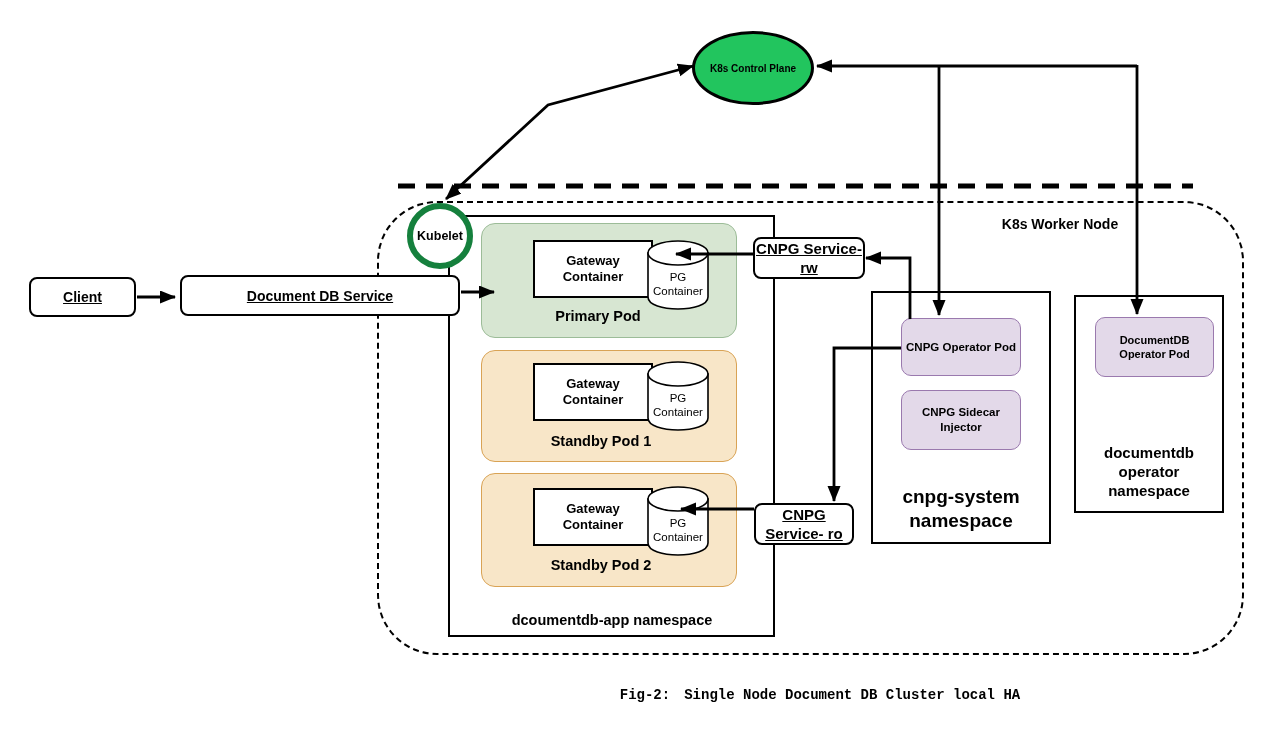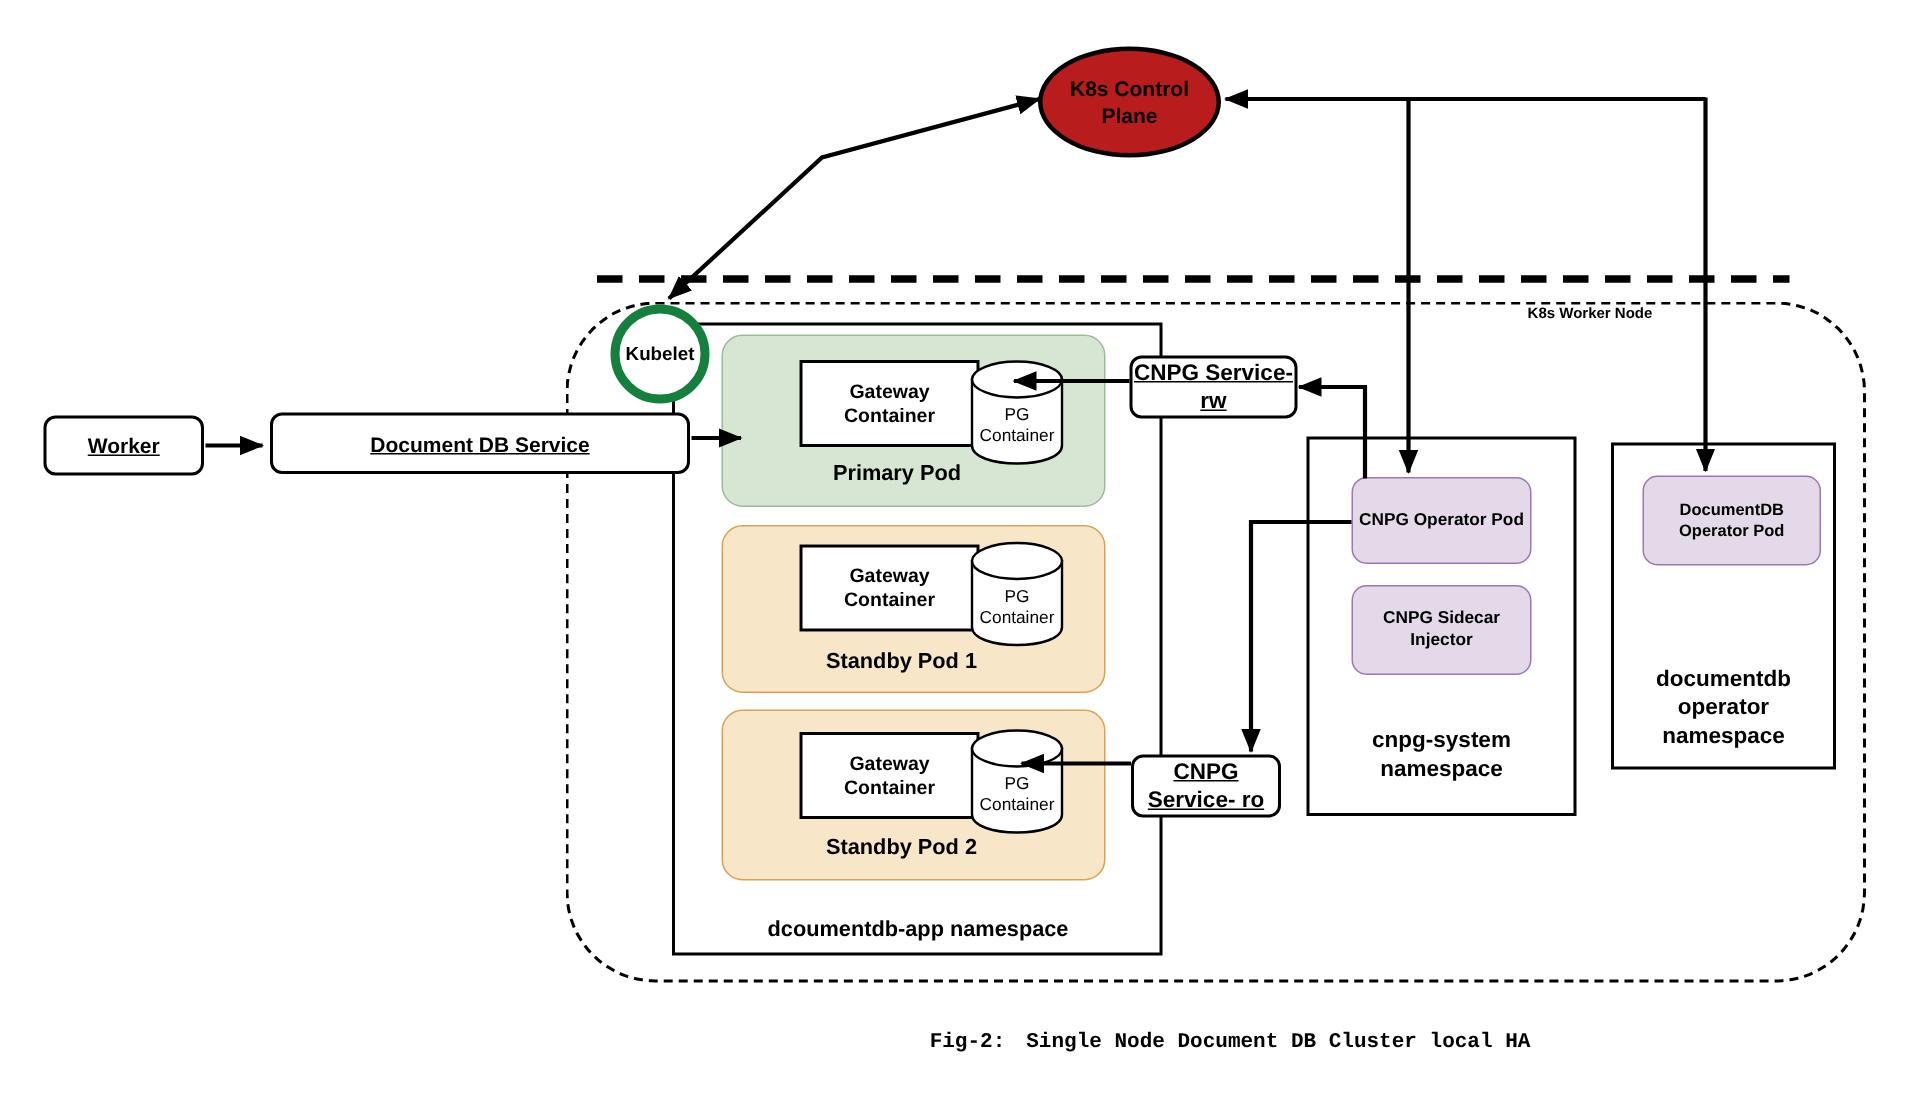--- a/index.html
+++ b/index.html
@@ -6,30 +6,30 @@
   .frame{
     position:relative; width:1278px; height:732px; background:#ffffff;
     font-family:"Liberation Sans", sans-serif; color:#000; overflow:hidden;
   }
   .abs{position:absolute; box-sizing:border-box;}
   .lbl{display:flex; align-items:center; justify-content:center; text-align:center; font-weight:bold;}
 
   
   .worker-rect{left:377px; top:201px; width:867px; height:454px;
     border:2px dashed #000; border-radius:60px; z-index:0;}
-  .worker-label{left:960px; top:204px; width:200px; font-size:10px; z-index:2;}
+  .worker-label{left:960px; top:216px; width:200px; font-size:14px; z-index:2;}
 
   
   .ns-box{background:#fff; border:2px solid #000; z-index:1;}
   .app-ns{left:448px; top:215px; width:327px; height:422px;}
   .cnpg-ns{left:871px; top:291px; width:180px; height:253px; border-width:2.5px;}
   .ddb-ns{left:1074px; top:295px; width:150px; height:218px; border-width:2.5px;}
   .ns-label{font-size:14.5px; line-height:1.25; z-index:3;}
   .app-ns-label{left:462px; top:611px; width:300px;}
-  .cnpg-ns-label{left:876px; top:485px; width:170px; font-size:15px;}
+  .cnpg-ns-label{left:876px; top:485px; width:170px; font-size:19px;}
   .ddb-ns-label{left:1079px; top:444px; width:140px; font-size:15px;}
 
   
   .pod{border-radius:14px; z-index:2;}
   .pod.green{background:var(--green-fill); border:1.5px solid var(--green-stroke);}
   .pod.orange{background:var(--orange-fill); border:1.5px solid var(--orange-stroke);}
   .pod1{left:481px; top:223px; width:256px; height:115px;}
   .pod2{left:481px; top:350px; width:256px; height:112px;}
   .pod3{left:481px; top:473px; width:256px; height:114px;}
   .pod-label{font-size:14.5px; z-index:3;}
@@ -59,22 +59,22 @@
   .ro-box{left:754px; top:503px; width:100px; height:42px; font-size:15px; line-height:1.3;}
 
   
   .ppod{background:var(--purple-fill); border:1.5px solid var(--purple-stroke);
         border-radius:10px; font-size:11.5px; line-height:1.3; z-index:6;}
   .cnpg-op{left:901px; top:318px; width:120px; height:58px;}
   .cnpg-sc{left:901px; top:390px; width:120px; height:60px;}
   .ddb-op{left:1095px; top:317px; width:119px; height:60px; font-size:11px;}
 
   
-  .cp-ellipse{left:692px; top:31px; width:122px; height:74px; background:#b91c1c;
-    border:3px solid #000; border-radius:50%; font-size:14px; line-height:1.3; z-index:2;}
+  .cp-ellipse{left:692px; top:31px; width:122px; height:74px; background:#22c55e;
+    border:3px solid #000; border-radius:50%; font-size:10px; line-height:1.3; z-index:2;}
   .kubelet{left:407px; top:203px; width:66px; height:66px; background:#fff;
     border:6px solid #15803d; border-radius:50%; font-size:12.5px; z-index:5;}
 
   .caption{left:490px; top:687px; width:660px; font-size:14px; z-index:3;font-family:Liberation Mono, monospace;}
   .caption .cap-text{margin-left:14px;}
 
   svg.wires{position:absolute; left:0; top:0; z-index:10; pointer-events:none;}
 </style>
 </head>
 <body>
@@ -103,21 +103,21 @@
   <div class="abs lbl ppod cnpg-op">CNPG Operator Pod</div>
   <div class="abs lbl ppod cnpg-sc">CNPG Sidecar Injector</div>
 
   <div class="abs ns-box ddb-ns"></div>
   <div class="abs lbl ppod ddb-op">DocumentDB Operator Pod</div>
   <div class="abs lbl ns-label ddb-ns-label">documentdb operator namespace</div>
 
   <div class="abs lbl cp-ellipse">K8s Control Plane</div>
   <div class="abs lbl kubelet">Kubelet</div>
 
-  <div class="abs lbl rbox client-box">Worker</div>
+  <div class="abs lbl rbox client-box">Client</div>
   <div class="abs lbl rbox svc-box">Document DB Service</div>
   <div class="abs lbl rbox rw-box">CNPG Service- rw</div>
   <div class="abs lbl rbox ro-box">CNPG Service- ro</div>
 
   <svg class="wires" width="1278" height="732" viewBox="0 0 1278 732">
     <defs>
       <marker id="arr" markerUnits="userSpaceOnUse" markerWidth="18" markerHeight="15" refX="15" refY="6.5" orient="auto">
         <path d="M0,0 L16,6.5 L0,13 Z" fill="#000"></path>
       </marker>
       <marker id="arrS" markerUnits="userSpaceOnUse" markerWidth="18" markerHeight="15" refX="15" refY="6.5" orient="auto-start-reverse">

